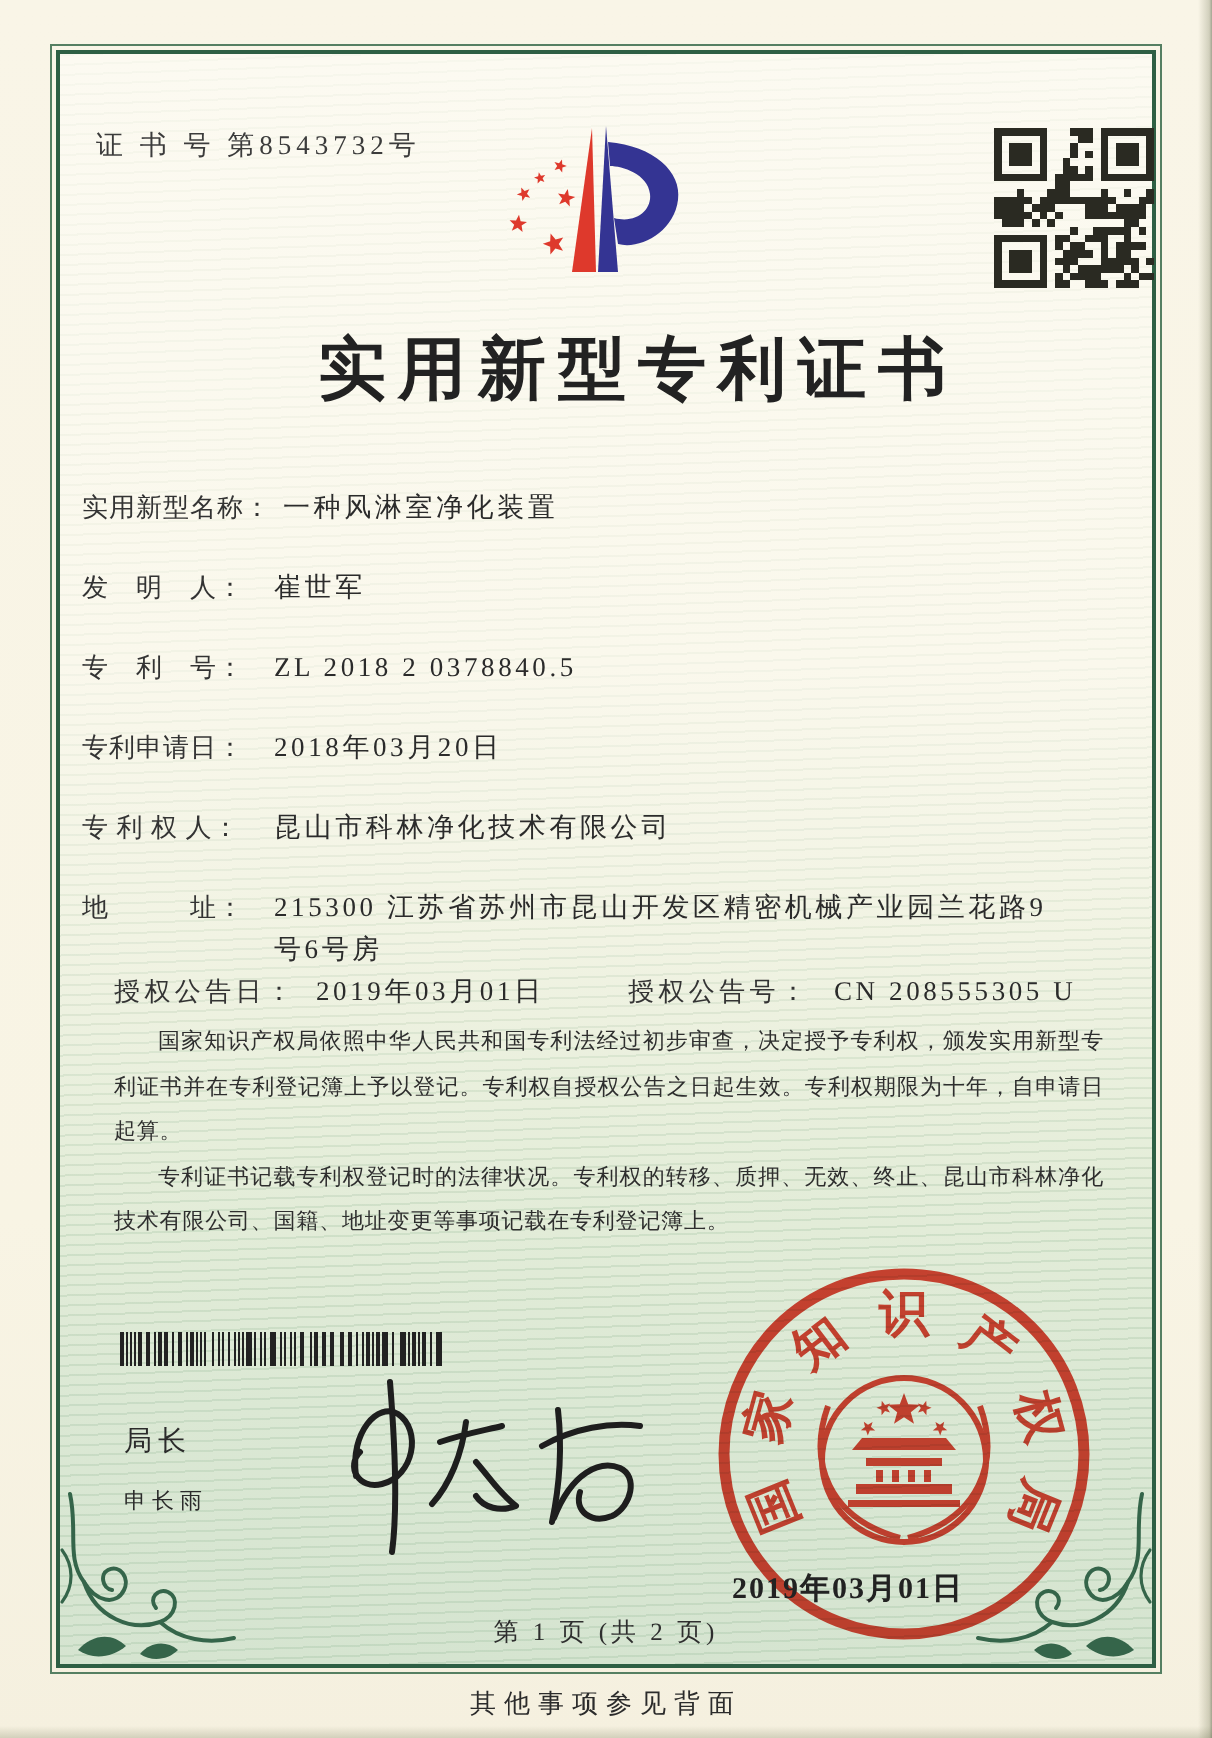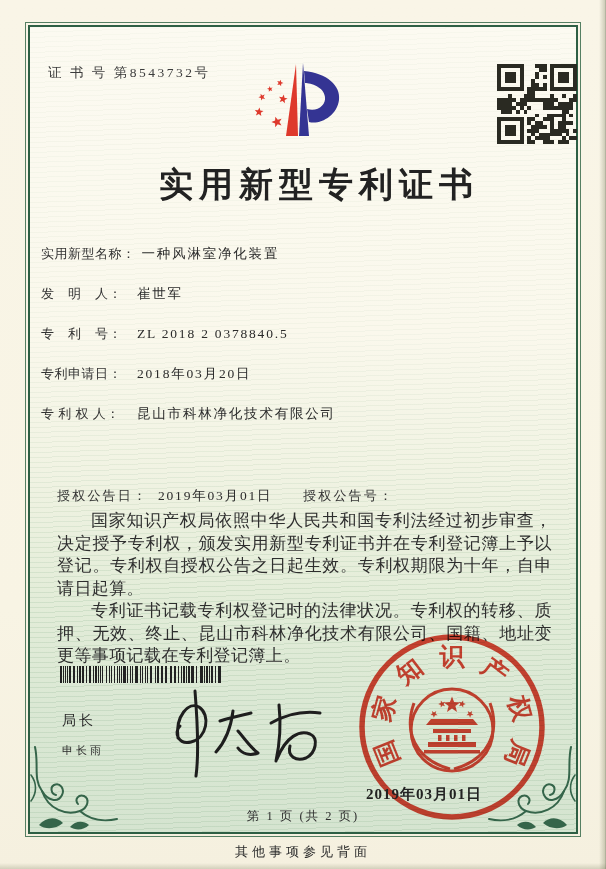--- a/index.html
+++ b/index.html
@@ -44,25 +44,25 @@
   }
   
   .fields { position:absolute; left:41px; top:243px; width:497px; color:#333; }
   .field-row { display:flex; align-items:baseline; line-height:21px; margin-bottom:19px; }
   .field-row.addr { margin-bottom:0; }
   .field-label { flex:0 0 90px; font-size:13px; letter-spacing:0.5px; white-space:nowrap; }
   .field-value { padding-left:6px; font-size:13.5px; letter-spacing:1.8px; color:#2b2b2b; }
   .grant-row { position:absolute; left:57px; top:485px; width:497px; display:flex; align-items:baseline; line-height:21px; color:#333;}
   .grant-row .field-label { letter-spacing:2.2px; flex:0 0 95px; }
   .grant-row .v1 { flex:0 0 148px; }
-  .grant-row .lbl2 { flex:0 0 97px; margin-left:3px; }
+  .grant-row .lbl2 { flex:0 0 97px; margin-left:14px; }
   
   .paras { position:absolute; left:57px; top:510px; width:495px; }
   .paras p {
-    font-size:17px; line-height:22.5px; letter-spacing:0.4px;
+    font-size:11px; line-height:22.5px; letter-spacing:0.4px;
     text-indent:2em; text-align:justify; color:#2e2e2e;
   }
   
   .barcode { position:absolute; left:60px; top:666px; width:162px; height:17px; }
   .director-title { position:absolute; left:62px; top:712px; font-size:14px; letter-spacing:3px; color:#2b2b2b; }
   .director-name  { position:absolute; left:62px; top:743px; font-size:11px; letter-spacing:3px; color:#2b2b2b; }
   .signature { position:absolute; left:158px; top:684px; width:168px; height:98px; }
   .seal { position:absolute; left:354px; top:629px; width:197px; height:197px; mix-blend-mode:multiply; opacity:0.93; }
   .seal-date {
     position:absolute; left:366px; top:785px; font-size:15px; font-weight:600;
@@ -133,26 +133,31 @@
       <span class="field-value">ZL 2018 2 0378840.5</span>
     </div>
     <div class="field-row">
       <span class="field-label">专利申请日：</span>
       <span class="field-value">2018年03月20日</span>
     </div>
     <div class="field-row">
       <span class="field-label">专 利 权 人：</span>
       <span class="field-value">昆山市科林净化技术有限公司</span>
     </div>
+    <div class="field-row addr">
+      <span class="field-label">地　　　址：</span>
+      <span class="field-value">215300 江苏省苏州市昆山开发区精密机械产业园兰花路9号6号房</span>
+    </div>
   </div>
 
   <div class="grant-row">
     <span class="field-label">授权公告日：</span>
     <span class="field-value v1">2019年03月01日</span>
     <span class="field-label lbl2">授权公告号：</span>
+    <span class="field-value">CN 208555305 U</span>
   </div>
 
   <div class="paras">
     <p>国家知识产权局依照中华人民共和国专利法经过初步审查，决定授予专利权，颁发实用新型专利证书并在专利登记簿上予以登记。专利权自授权公告之日起生效。专利权期限为十年，自申请日起算。</p>
     <p>专利证书记载专利权登记时的法律状况。专利权的转移、质押、无效、终止、昆山市科林净化技术有限公司、国籍、地址变更等事项记载在专利登记簿上。</p>
   </div>
 
   <svg class="barcode" viewBox="0 0 162 17" preserveAspectRatio="none">
     <g id="barcodeBars" fill="#222">
         <rect x="0" y="0" width="2" height="17"></rect>

